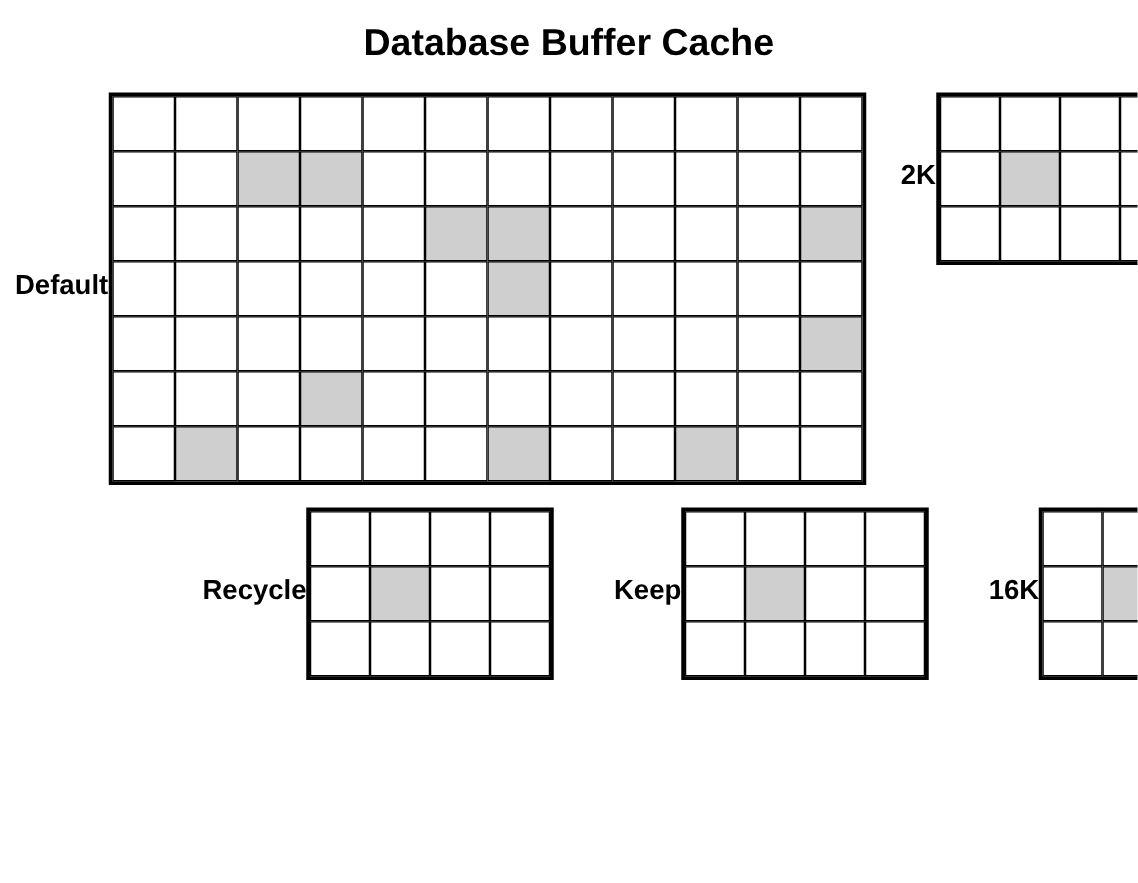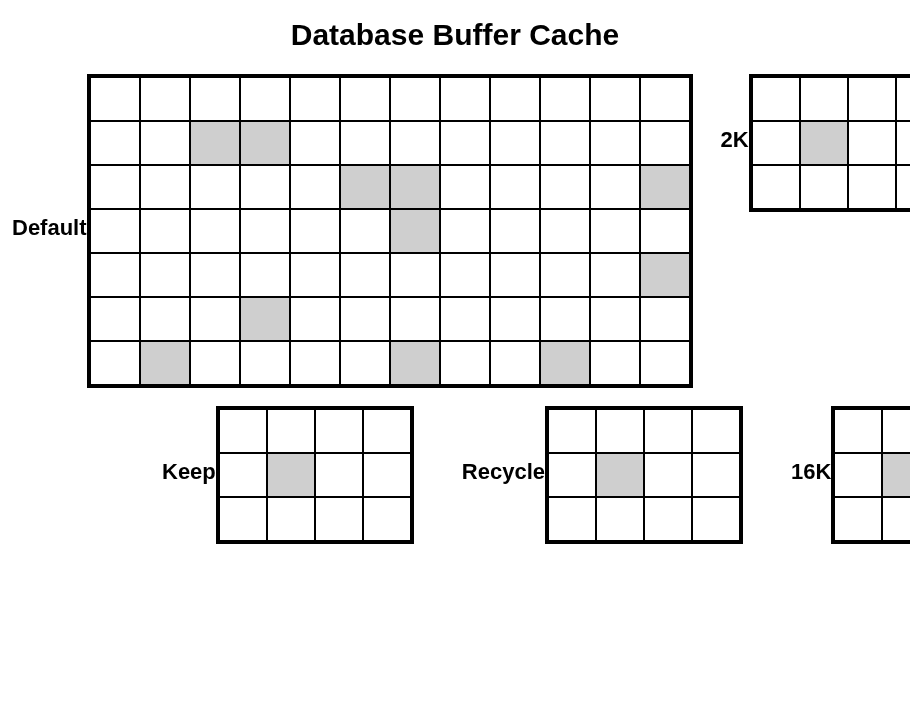--- a/index.html
+++ b/index.html
@@ -186,54 +186,54 @@
             <div class="cell"></div>
             <div class="cell"></div>
             <div class="cell"></div>
           </div>
       </div>
     </div>
   </div>
 
   <div class="bottom-row" style="padding-left:150px;">
     <div class="block">
+      <div class="section-label">Recycle</div>
+      <div class="grid small-grid">
+          <div class="cell"></div>
+          <div class="cell"></div>
+          <div class="cell"></div>
+          <div class="cell"></div>
+          <div class="cell"></div>
+          <div class="cell filled"></div>
+          <div class="cell"></div>
+          <div class="cell"></div>
+          <div class="cell"></div>
+          <div class="cell"></div>
+          <div class="cell"></div>
+          <div class="cell"></div>
+        </div>
+    </div>
+    <div class="block">
       <div class="section-label">Keep</div>
       <div class="grid small-grid">
           <div class="cell"></div>
           <div class="cell"></div>
           <div class="cell"></div>
           <div class="cell"></div>
           <div class="cell"></div>
           <div class="cell filled"></div>
           <div class="cell"></div>
           <div class="cell"></div>
           <div class="cell"></div>
           <div class="cell"></div>
           <div class="cell"></div>
           <div class="cell"></div>
         </div>
     </div>
     <div class="block">
-      <div class="section-label">Recycle</div>
-      <div class="grid small-grid">
-          <div class="cell"></div>
-          <div class="cell"></div>
-          <div class="cell"></div>
-          <div class="cell"></div>
-          <div class="cell"></div>
-          <div class="cell filled"></div>
-          <div class="cell"></div>
-          <div class="cell"></div>
-          <div class="cell"></div>
-          <div class="cell"></div>
-          <div class="cell"></div>
-          <div class="cell"></div>
-        </div>
-    </div>
-    <div class="block">
       <div class="section-label">16K</div>
       <div class="grid small-grid">
           <div class="cell"></div>
           <div class="cell"></div>
           <div class="cell"></div>
           <div class="cell"></div>
           <div class="cell"></div>
           <div class="cell filled"></div>
           <div class="cell"></div>
           <div class="cell"></div>

